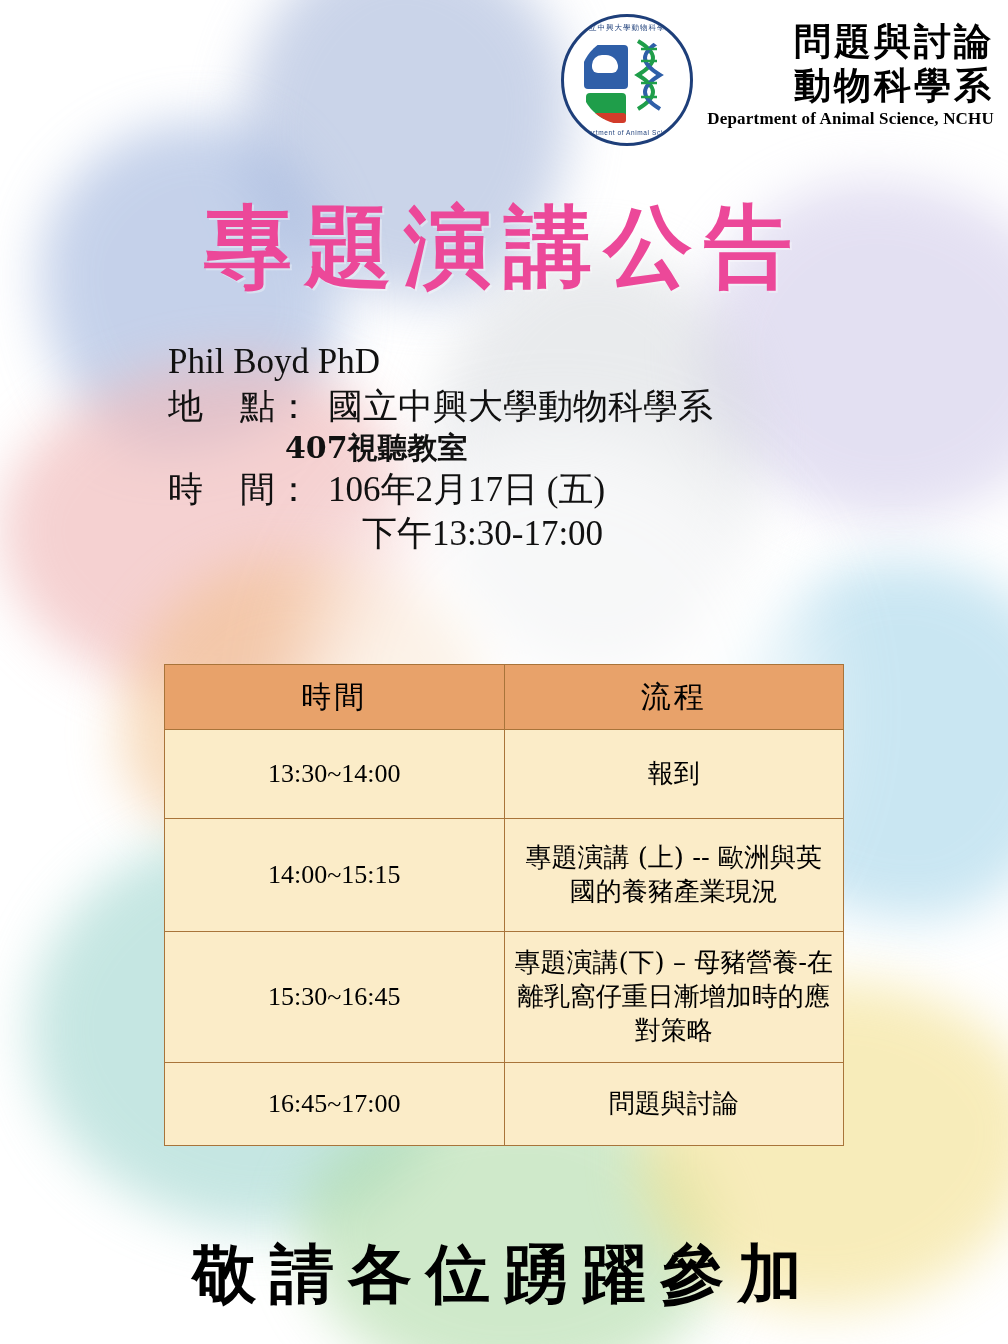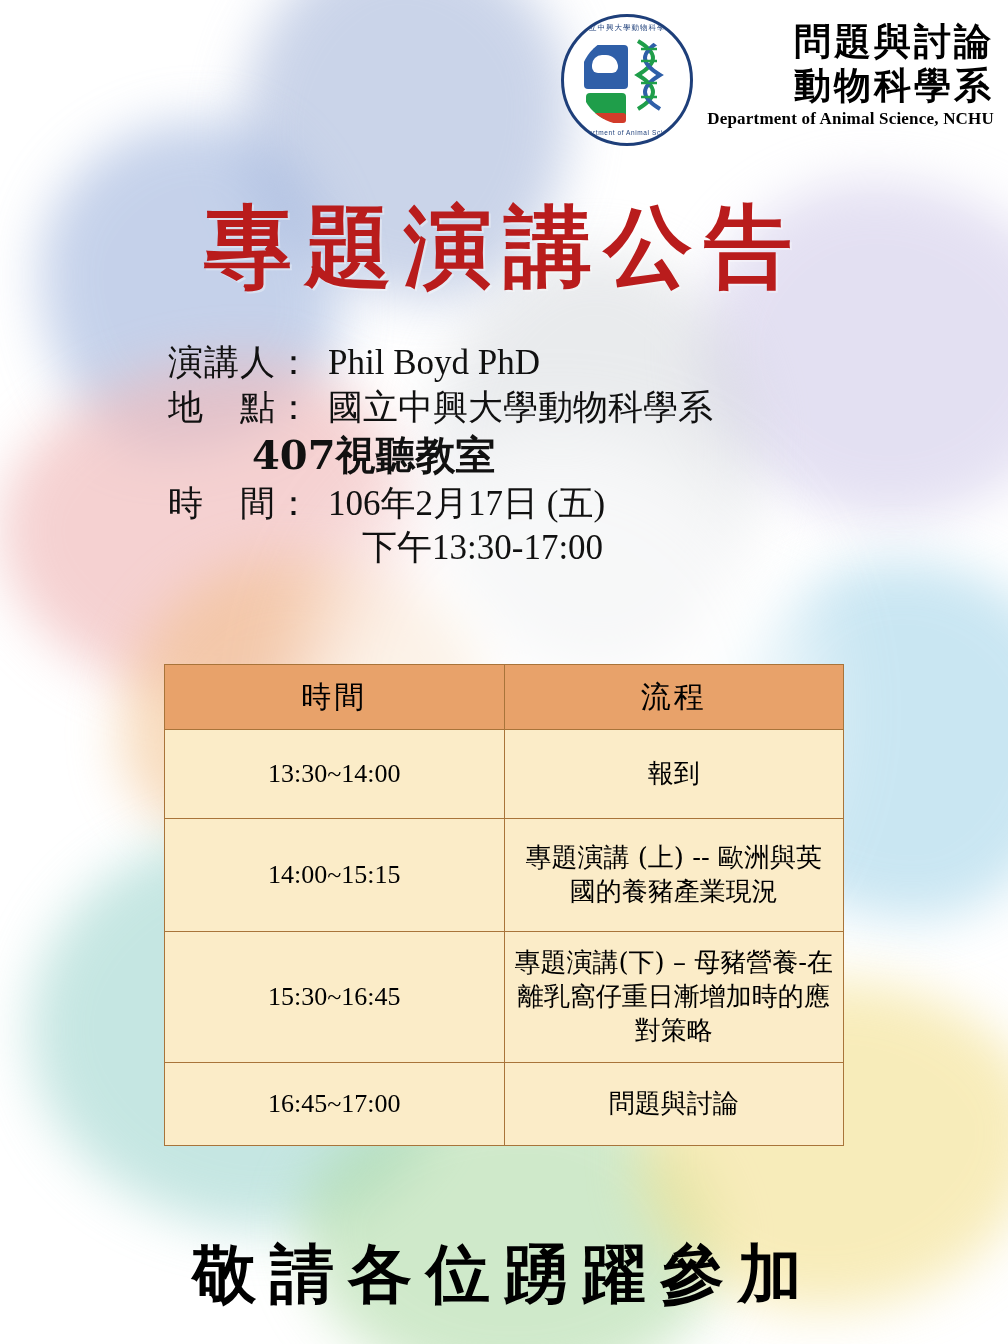--- a/index.html
+++ b/index.html
@@ -222,21 +222,21 @@
   
   .main-title {
     position: absolute;
     top: 188px;
     left: 0; right: 0;
     z-index: 5;
     text-align: center;
     font-size: 88px;
     font-weight: 700;
     letter-spacing: 12px;
-    color: #b91c1c;
+    color: #ec4899;
     font-family: "DejaVu Serif", "Liberation Serif", serif;
     text-shadow: 2px 2px 0 rgba(255,255,255,0.35);
   }
 
   
   .info {
     position: absolute;
     top: 340px;
     left: 168px;
     z-index: 5;
@@ -252,24 +252,24 @@
   .info-label {
     display: inline-block;
     width: 160px;
     letter-spacing: 1px;
     font-family: "DejaVu Serif", "Liberation Serif", serif;
   }
   .info-value {
     font-family: "Liberation Serif", "DejaVu Serif", serif;
   }
   .info-sub {
-    margin-left: 84px;
-    font-family: "DejaVu Serif", "Liberation Serif", serif;
-    font-weight: 700;
-    font-size: 40px;
+    margin-left: 117px;
+    font-family: "DejaVu Serif", "Liberation Serif", serif;
+    font-weight: 700;
+    font-size: 30px;
   }
   .info-sub2 {
     margin-left: 194px;
     font-family: "Liberation Serif", "DejaVu Serif", serif;
     font-size: 35px;
   }
 
   
   .schedule-wrap {
     position: absolute;
@@ -367,21 +367,20 @@
     <div class="univ-line1">問題與討論</div>
     <div class="univ-line2">動物科學系</div>
     <div class="univ-line3">Department of Animal Science, NCHU</div>
   </div>
 </div>
 
 <div class="main-title">專題演講公告</div>
 
 <div class="info">
   <div class="info-row">
-    <span class="info-label">演講人：</span>
     <span class="info-value">Phil Boyd PhD</span>
   </div>
   <div class="info-row">
     <span class="info-label">地　點：</span>
     <span class="info-value">國立中興大學動物科學系</span>
   </div>
   <div class="info-sub">407視聽教室</div>
   <div class="info-row">
     <span class="info-label">時　間：</span>
     <span class="info-value">106年2月17日 (五)</span>

